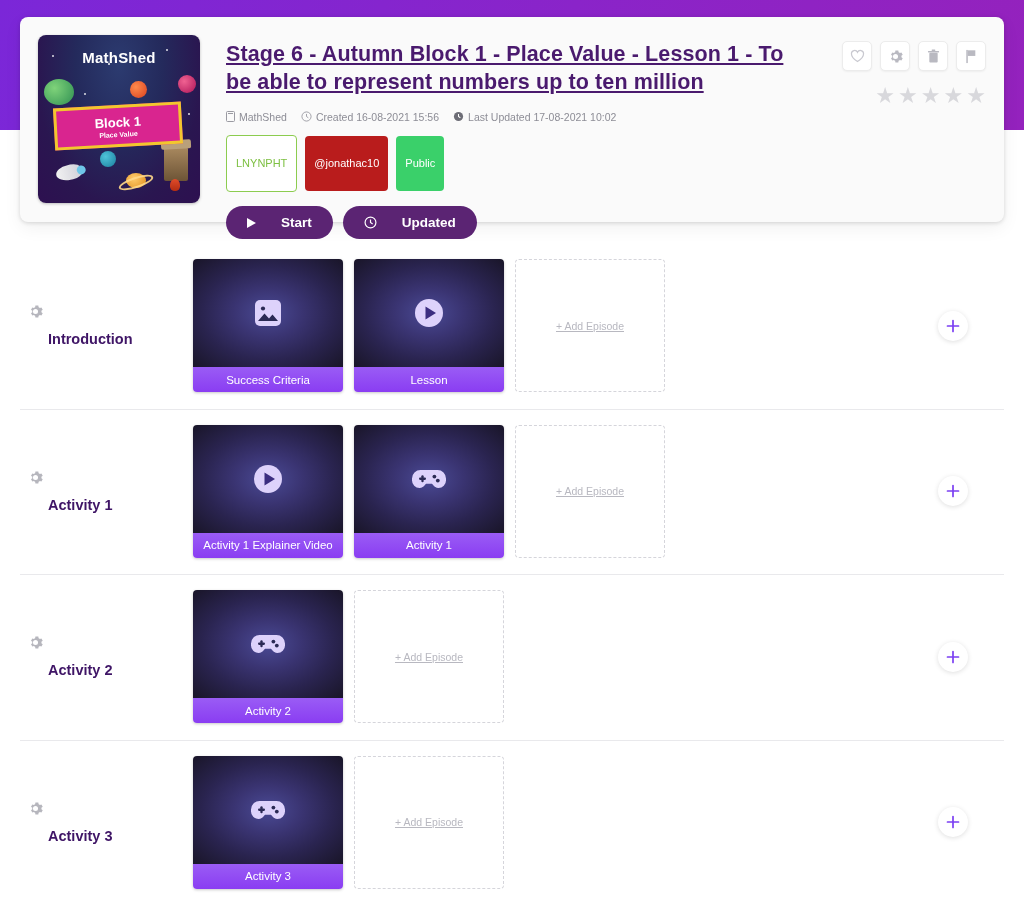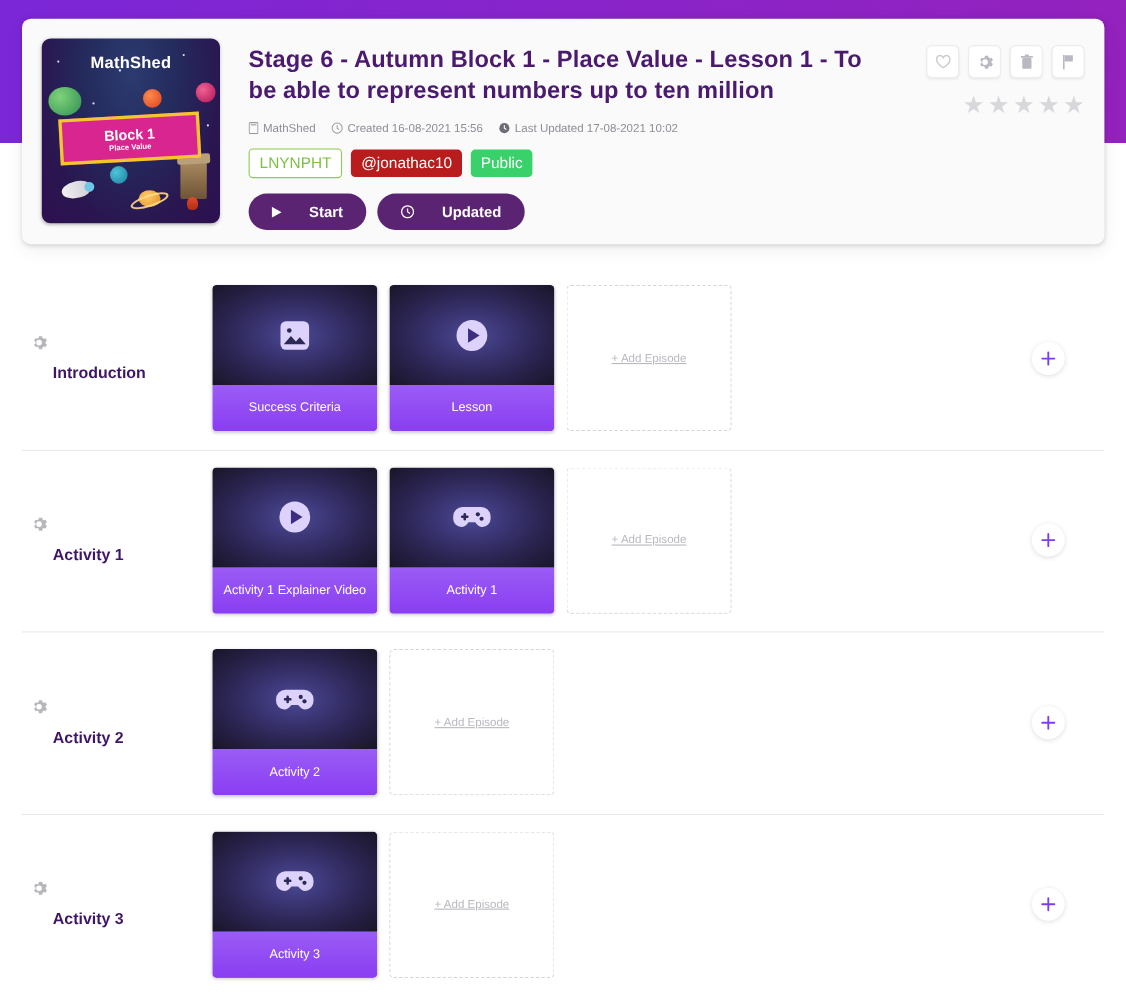--- a/index.html
+++ b/index.html
@@ -63,28 +63,28 @@
   .house { position:absolute; left:126px; top:112px; width:24px; height:34px;
     background:linear-gradient(180deg,#a9895f,#6d5436); border-radius:2px; }
   .house:before { content:""; position:absolute; left:-3px; top:-7px; width:30px; height:9px;
     background:#b9a07a; border-radius:2px; transform:rotate(-3deg); }
   .house:after { content:""; position:absolute; left:6px; bottom:-10px; width:10px; height:12px;
     background:linear-gradient(180deg,#e04b2a,#b32d12); border-radius:50% 50% 40% 40%; }
 
   .head-main { flex:1; padding-left:26px; padding-top:6px; min-width:0; }
   .title {
     color:#4a1a6e; font-size:21.5px; font-weight:bold; line-height:1.30;
-    letter-spacing:.1px; max-width:560px;
+    letter-spacing:.1px; max-width:560px;text-decoration:underline;
   }
   .meta { margin-top:14px; display:flex; align-items:center; gap:14px;
     color:#8d8d96; font-size:10.5px; }
   .meta .mi { display:flex; align-items:center; gap:4px; white-space:nowrap; }
   .meta svg { flex:0 0 auto; }
   .tags { margin-top:12px; display:flex; align-items:center; gap:8px; }
-  .tag { font-size:14px; padding:3px 9px; border-radius:4px; line-height:1.4; }
+  .tag { font-size:11px; padding:20px 9px; border-radius:4px; line-height:1.4; }
   .tag-code { color:#7ec043; border:1.5px solid #8ccc4f; background:#fff; }
   .tag-user { color:#fff; background:#b91c1c; }
   .tag-public { color:#fff; background:#3ad06a; }
   .actions { margin-top:14px; display:flex; gap:10px; }
   .btn {
     background:#5b2473; color:#fff; border:none; border-radius:19px;
     padding:9px 21px; font-size:13.5px; font-weight:bold; cursor:pointer;
     display:flex; align-items:center; gap:25px;
     font-family:"Liberation Sans", sans-serif;
   }
@@ -113,21 +113,21 @@
     width:150px; height:133px; border-radius:4px; overflow:hidden;
     box-shadow:0 1px 3px rgba(0,0,0,.22); cursor:pointer;
     display:flex; flex-direction:column;
   }
   .card-img {
     flex:1; position:relative;
     background: radial-gradient(ellipse at 50% 50%, #4a4a95 0%, #3a3472 32%, #2a2450 62%, #191528 100%);
     display:flex; align-items:center; justify-content:center;
   }
   .card-label {
-    height:42px; background:linear-gradient(180deg,#9a5cf5,#8a3df2);
+    height:25px; background:linear-gradient(180deg,#9a5cf5,#8a3df2);
     color:#fff; font-size:11.5px; display:flex; align-items:center; justify-content:center;
     padding:0 0; white-space:nowrap; overflow:hidden;
   }
   .add-card {
     width:150px; height:133px; border:1.5px dashed #d5d5db; border-radius:4px;
     display:flex; align-items:center; justify-content:center;
     color:#b8b8c0; font-size:10.5px; background:#fff; cursor:pointer;text-decoration:underline;
   }
   .add-round {
     position:absolute; right:56px; top:50%; transform:translateY(-50%);

